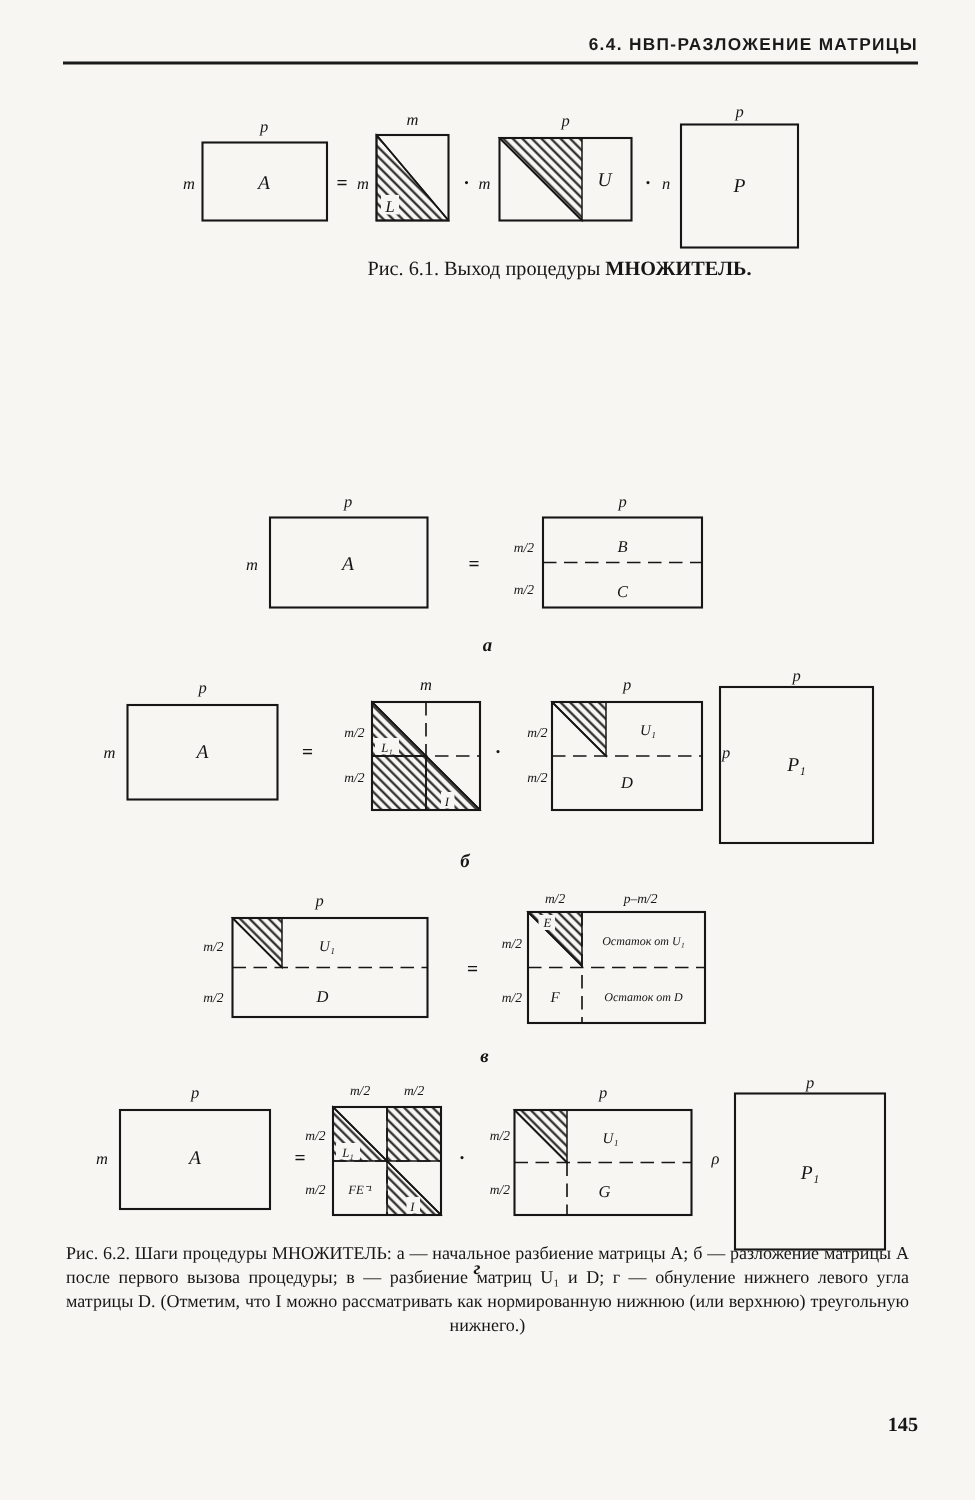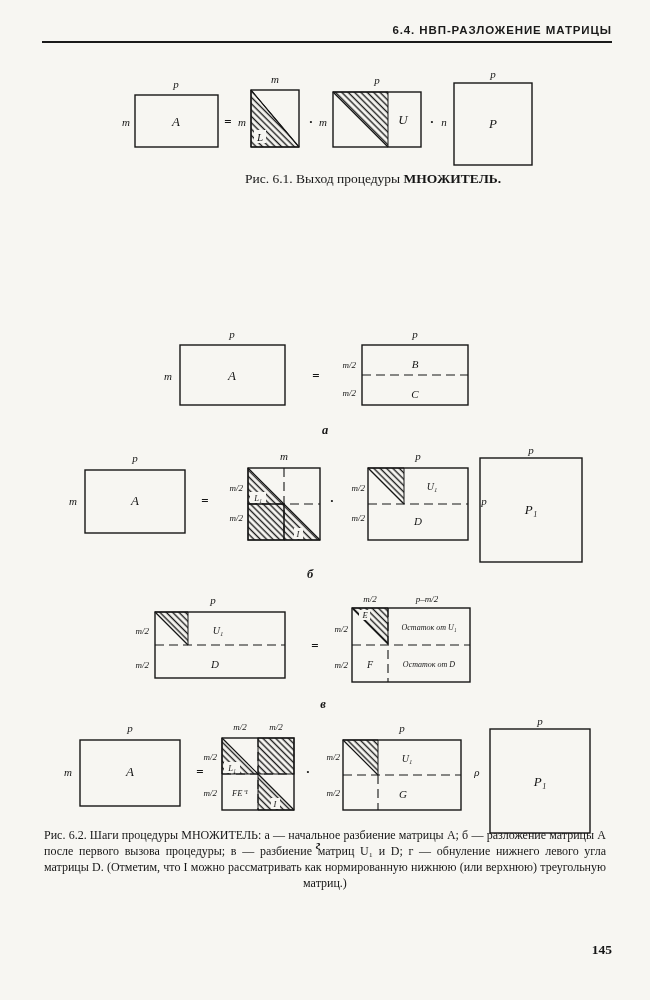--- a/index.html
+++ b/index.html
@@ -262,18 +262,18 @@
       <text class="dim" x="485" y="7">p</text>
       <rect class="mx" x="435" y="11" width="100" height="104"></rect>
       <text class="big" x="485" y="68">P₁</text>
     </g>
 
     <text class="figlab" x="263" y="131">г</text>
   </svg>
 
   <div class="cap62">
     <div class="main">Рис. 6.2. Шаги процедуры МНОЖИТЕЛЬ: а — начальное разбиение матрицы А; б — разложение матрицы А после первого вызова процедуры; в — разбиение матриц U₁ и D; г — обнуление нижнего левого угла матрицы D. (Отметим, что I можно рассматривать как нормированную нижнюю (или верхнюю) треугольную</div>
-    <div class="last">матриц.)</div>
+    <div class="last">нижнего.)</div>
   </div>
 
   <div class="pagenum">145</div>
 
 </div>
 
 </body></html>

